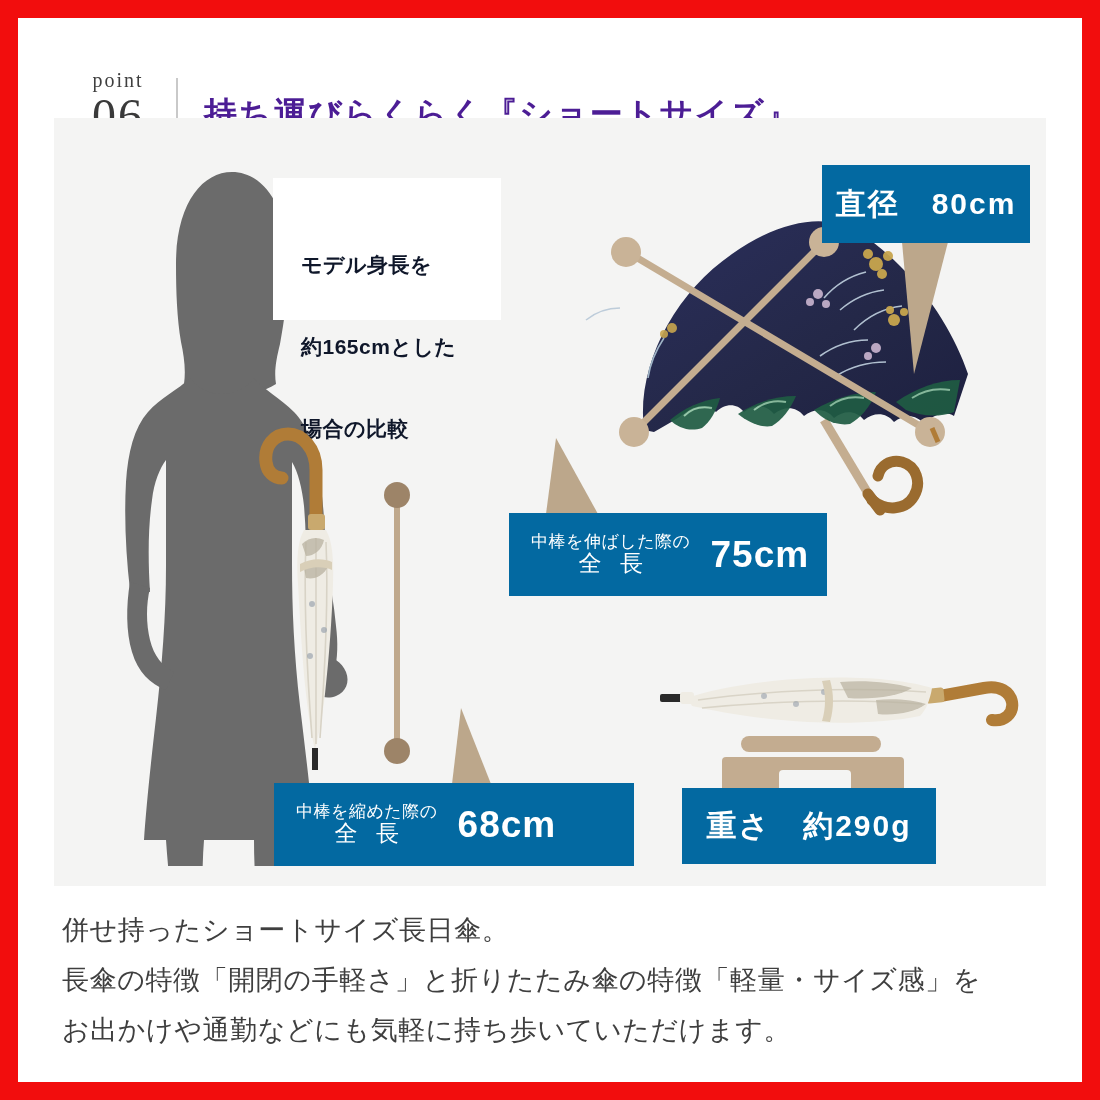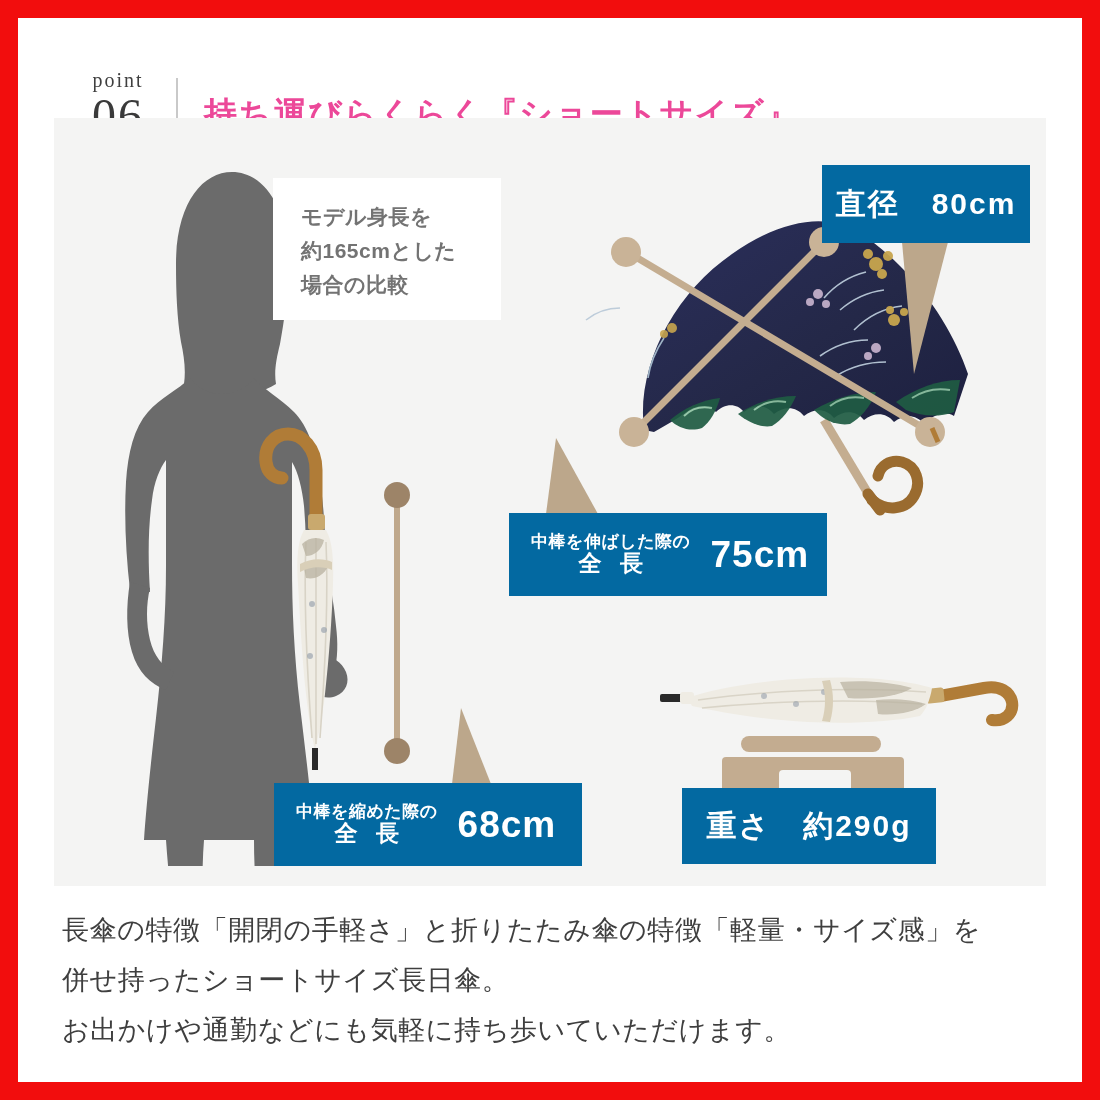--- a/index.html
+++ b/index.html
@@ -71,21 +71,21 @@
     width: 2px;
     height: 74px;
     background: #c9c9c9;
   }
   .header-title {
     position: absolute;
     left: 186px;
     top: 28px;
     font-size: 33px;
     font-weight: bold;
-    color: #ec4899;
+    color: #4c1d95;
     letter-spacing: 1.5px;
     white-space: nowrap;
   }
 
   
   .panel {
     position: absolute;
     left: 36px;
     top: 100px;
     width: 992px;
@@ -109,24 +109,25 @@
     top: 60px;
     width: 228px;
     height: 142px;
     background: #ffffff;
     box-sizing: border-box;
     padding: 22px 0 0 28px;
   }
   .note-line {
     font-size: 21px;
     font-weight: bold;
-    color: #737373;
+    color: #0f172a;
     line-height: 1.62;
     letter-spacing: 0.5px;
     white-space: nowrap;
+    margin-top: 48px;
   }
 
   
   .tan-box {
     position: absolute;
     background: #0369a1;
     box-sizing: border-box;
     display: flex;
     align-items: center;
     color: #ffffff;
@@ -160,39 +161,39 @@
   .lbl-full75 {
     left: 455px;
     top: 395px;
     width: 318px;
     height: 83px;
     padding-left: 22px;
   }
   .lbl-full68 {
     left: 220px;
     top: 665px;
-    width: 308px;
+    width: 360px;
     height: 83px;
     padding-left: 22px;
   }
   .tan-caption {
     display: flex;
     flex-direction: column;
     align-items: flex-start;
     line-height: 1.12;
   }
   .tan-caption-top {
     font-size: 17px;
-    font-weight: bold;
+    font-weight: normal;
     letter-spacing: 0.5px;
     white-space: nowrap;
   }
   .tan-caption-bottom {
     font-size: 23px;
-    font-weight: bold;
+    font-weight: normal;
     letter-spacing: 6px;
     align-self: center;
     padding-left: 6px;
     white-space: nowrap;
   }
   .tan-value {
     font-size: 37px;
     font-weight: bold;
     letter-spacing: 1px;
     margin-left: 20px;
@@ -555,19 +556,19 @@
         <span class="tan-value">68cm</span>
       </div>
 
       <div class="tan-box tan-simple lbl-weight">
         <span class="tan-main">重さ　約290g</span>
       </div>
 
     </div>
 
     <div class="desc">
+      <div class="desc-line">併せ持ったショートサイズ長日傘。</div>
       <div class="desc-line">長傘の特徴「開閉の手軽さ」と折りたたみ傘の特徴「軽量・サイズ感」を</div>
-      <div class="desc-line">併せ持ったショートサイズ長日傘。</div>
       <div class="desc-line">お出かけや通勤などにも気軽に持ち歩いていただけます。</div>
     </div>
 
   </div>
 </div>
 
 </body></html>

